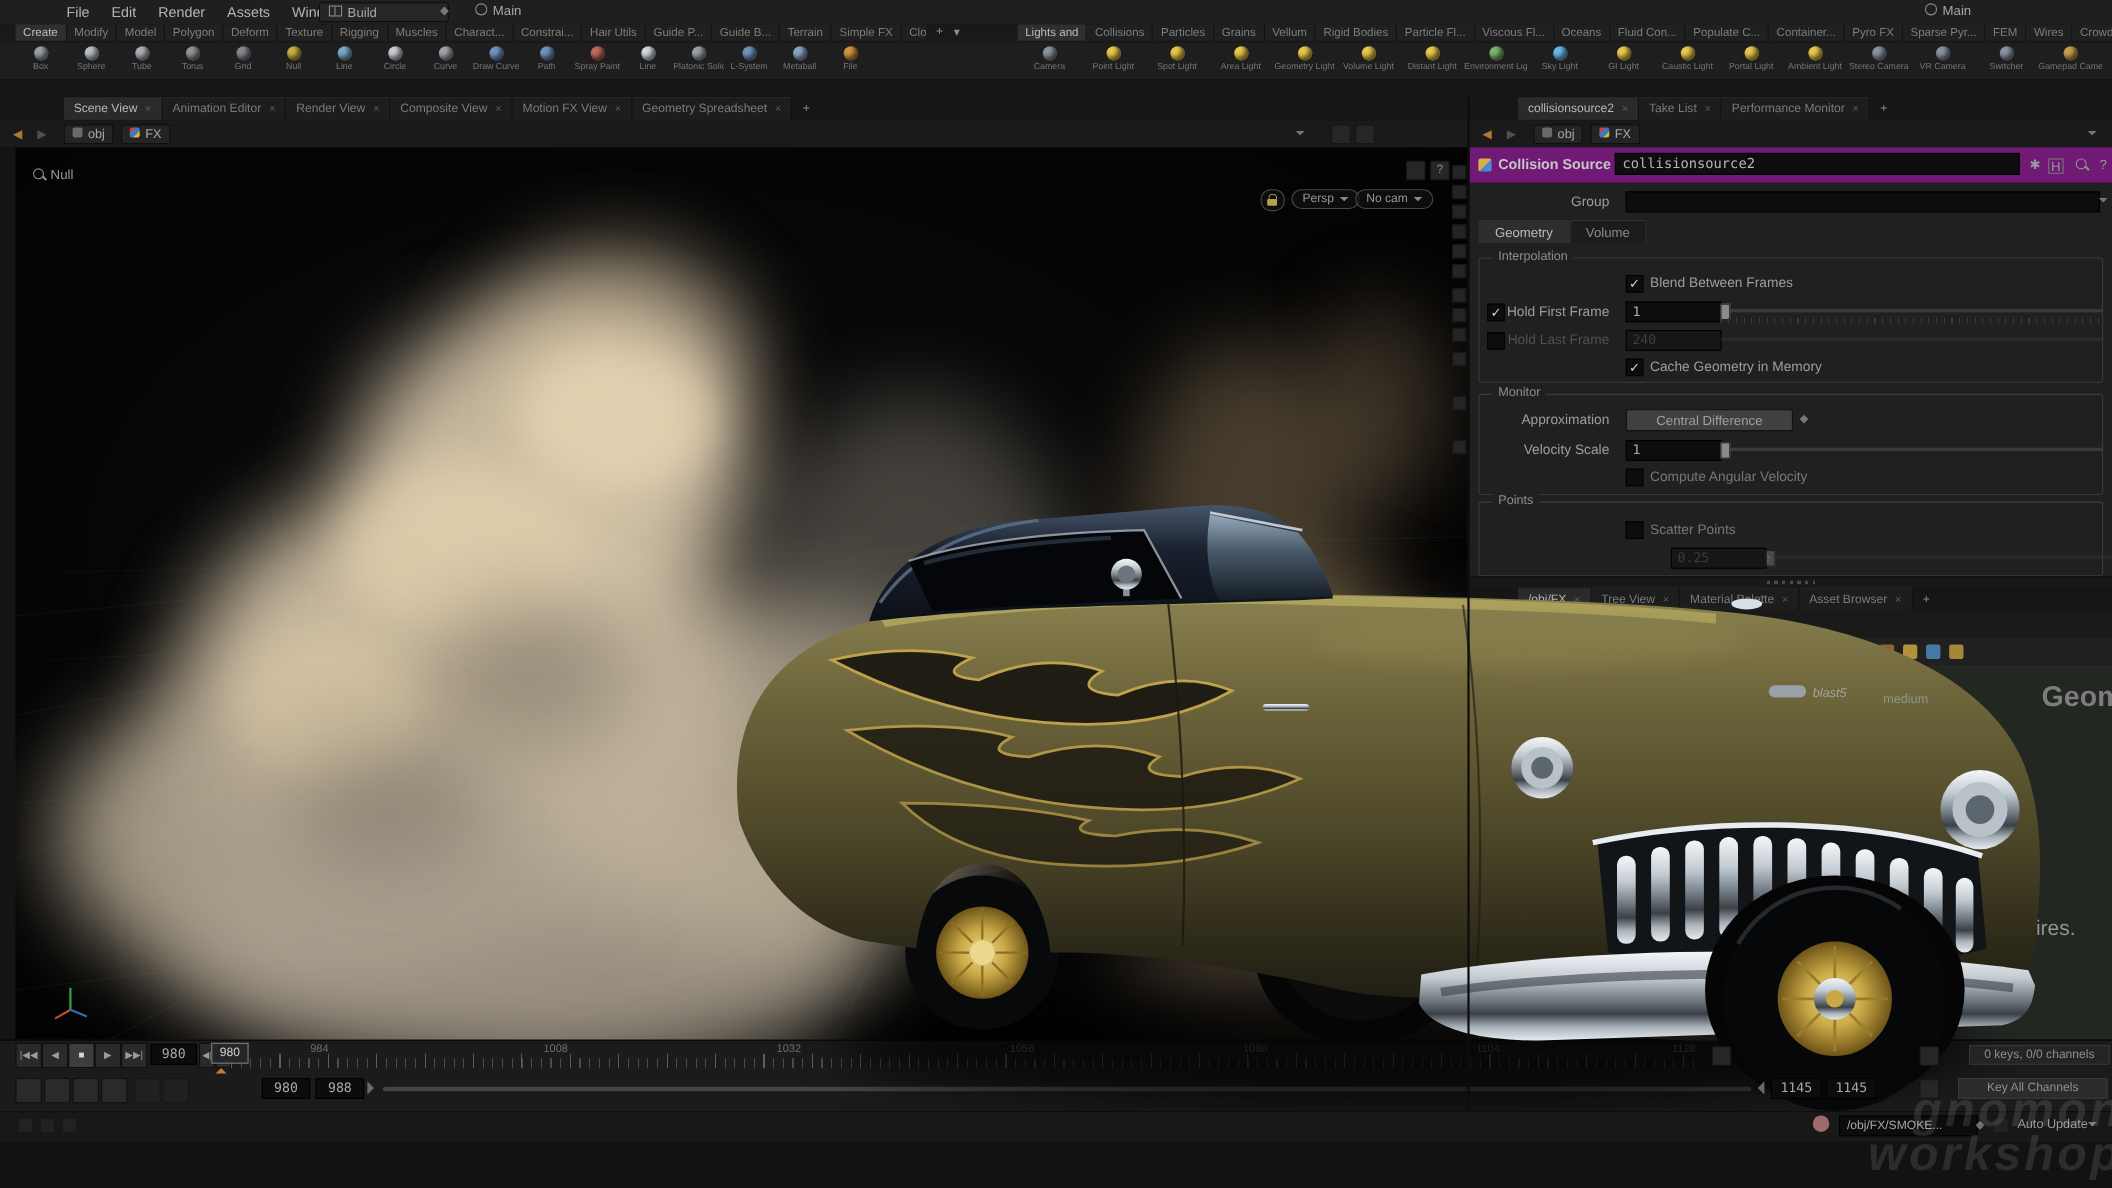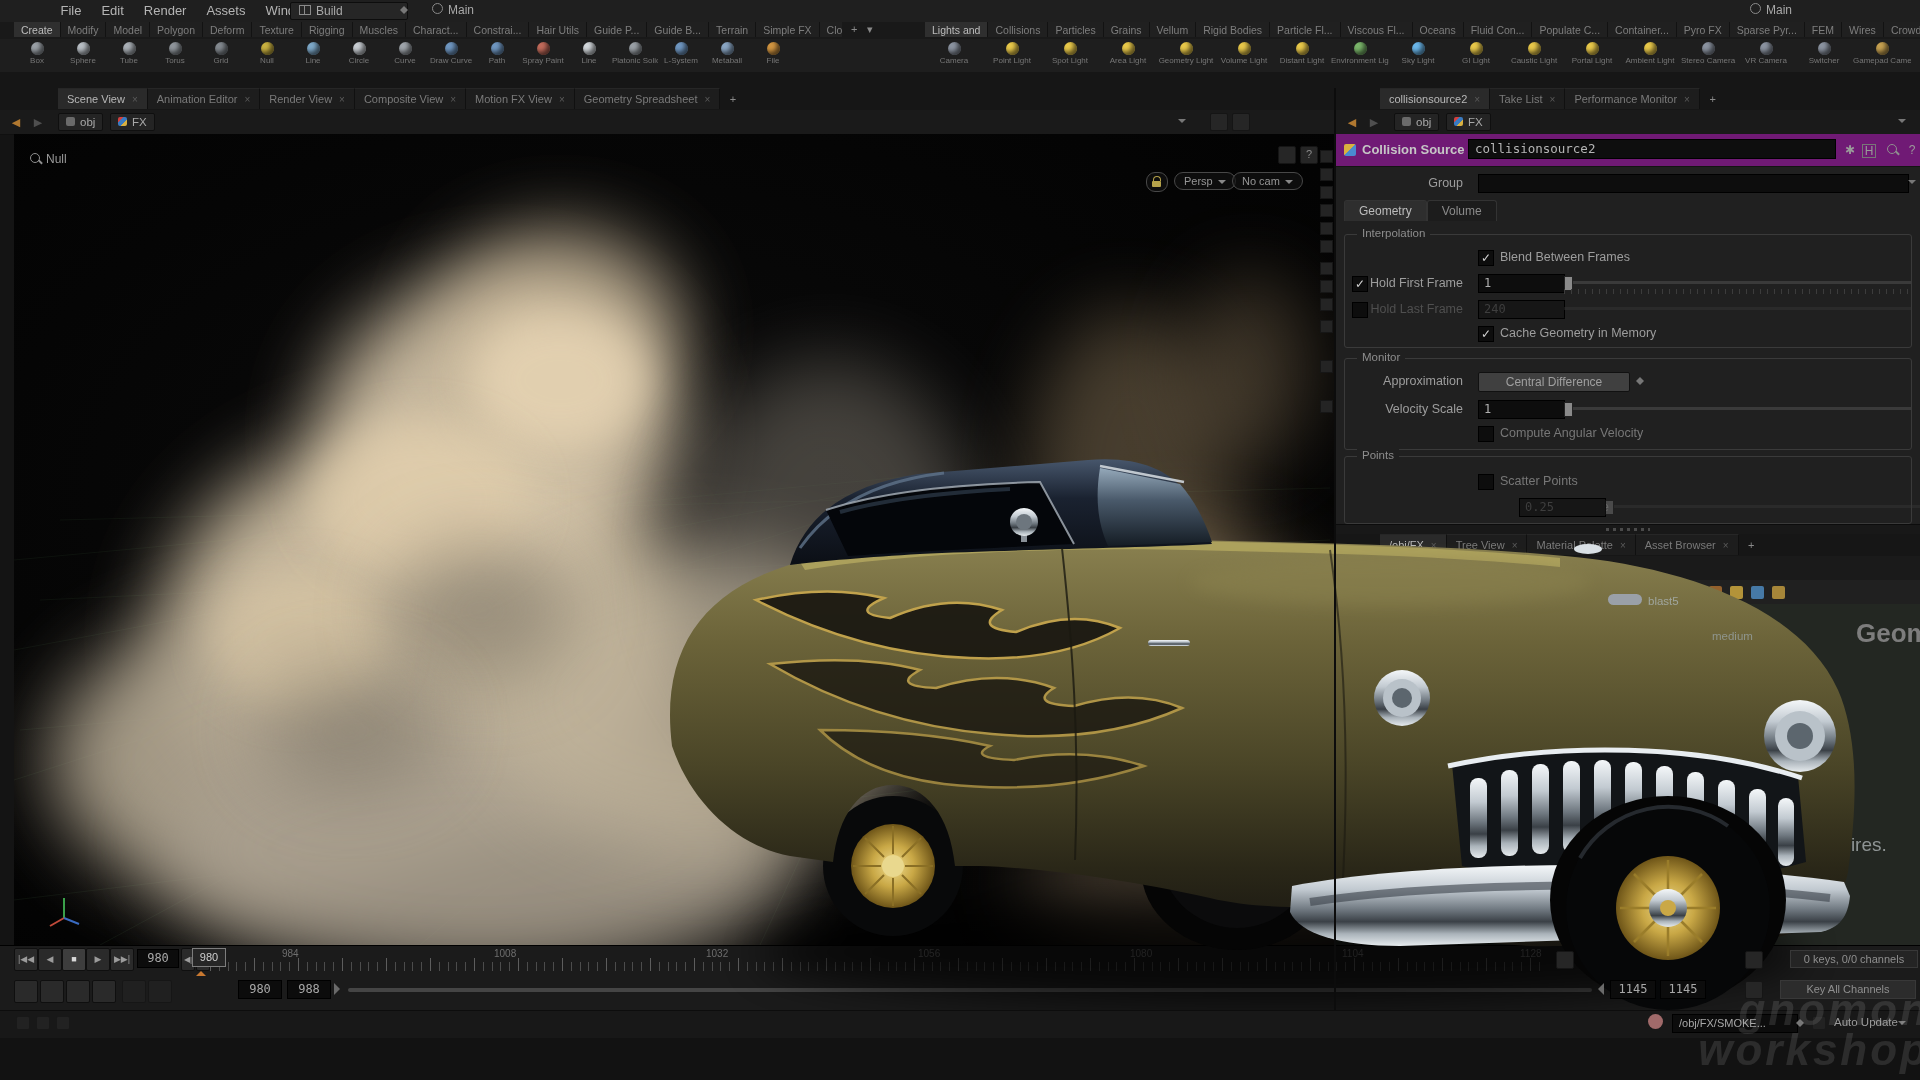--- a/index.html
+++ b/index.html
@@ -508,21 +508,21 @@
     <span class="nlabel" style="left:86px;top:384px;">attribdelete1</span>
     <svg width="584" height="341" style="position:absolute;left:0;top:0;">
         <line x1="50" y1="398" x2="50" y2="341" stroke="#6e7a6e" stroke-width="1.5"></line>
       </svg>
     <span id="netHint" style="left:84px;top:230px;">
       <span class="info"></span><span>Hold 8 or Pad8 to disable snapping on existing wires.</span>
     </span>
   </div>
 </div>
 
-<span class="overlay-label" style="left:1608px;top:594px;">
+<span class="overlay-label" style="left:1608px;top:623px;font-style:italic;">
   <span style="display:inline-block;width:34px;height:11px;background:#9aa0a8;border-radius:6px;margin-right:6px;"></span><span>blast5</span>
 </span>
 <span class="overlay-label" style="left:1712px;top:630px;color:#8f958d;">medium</span>
 <span id="clippedHeading" class="abs" style="left:1856px;top:618px;">Geometr</span>
 
 <div class="abs" id="playbarBg"></div>
 <div id="transportHolder"></div>
 <span class="tbtn" style="left:14px;">|◀◀</span>
 <span class="tbtn" style="left:38px;">◀</span>
 <span class="tbtn active" style="left:62px;">■</span>

